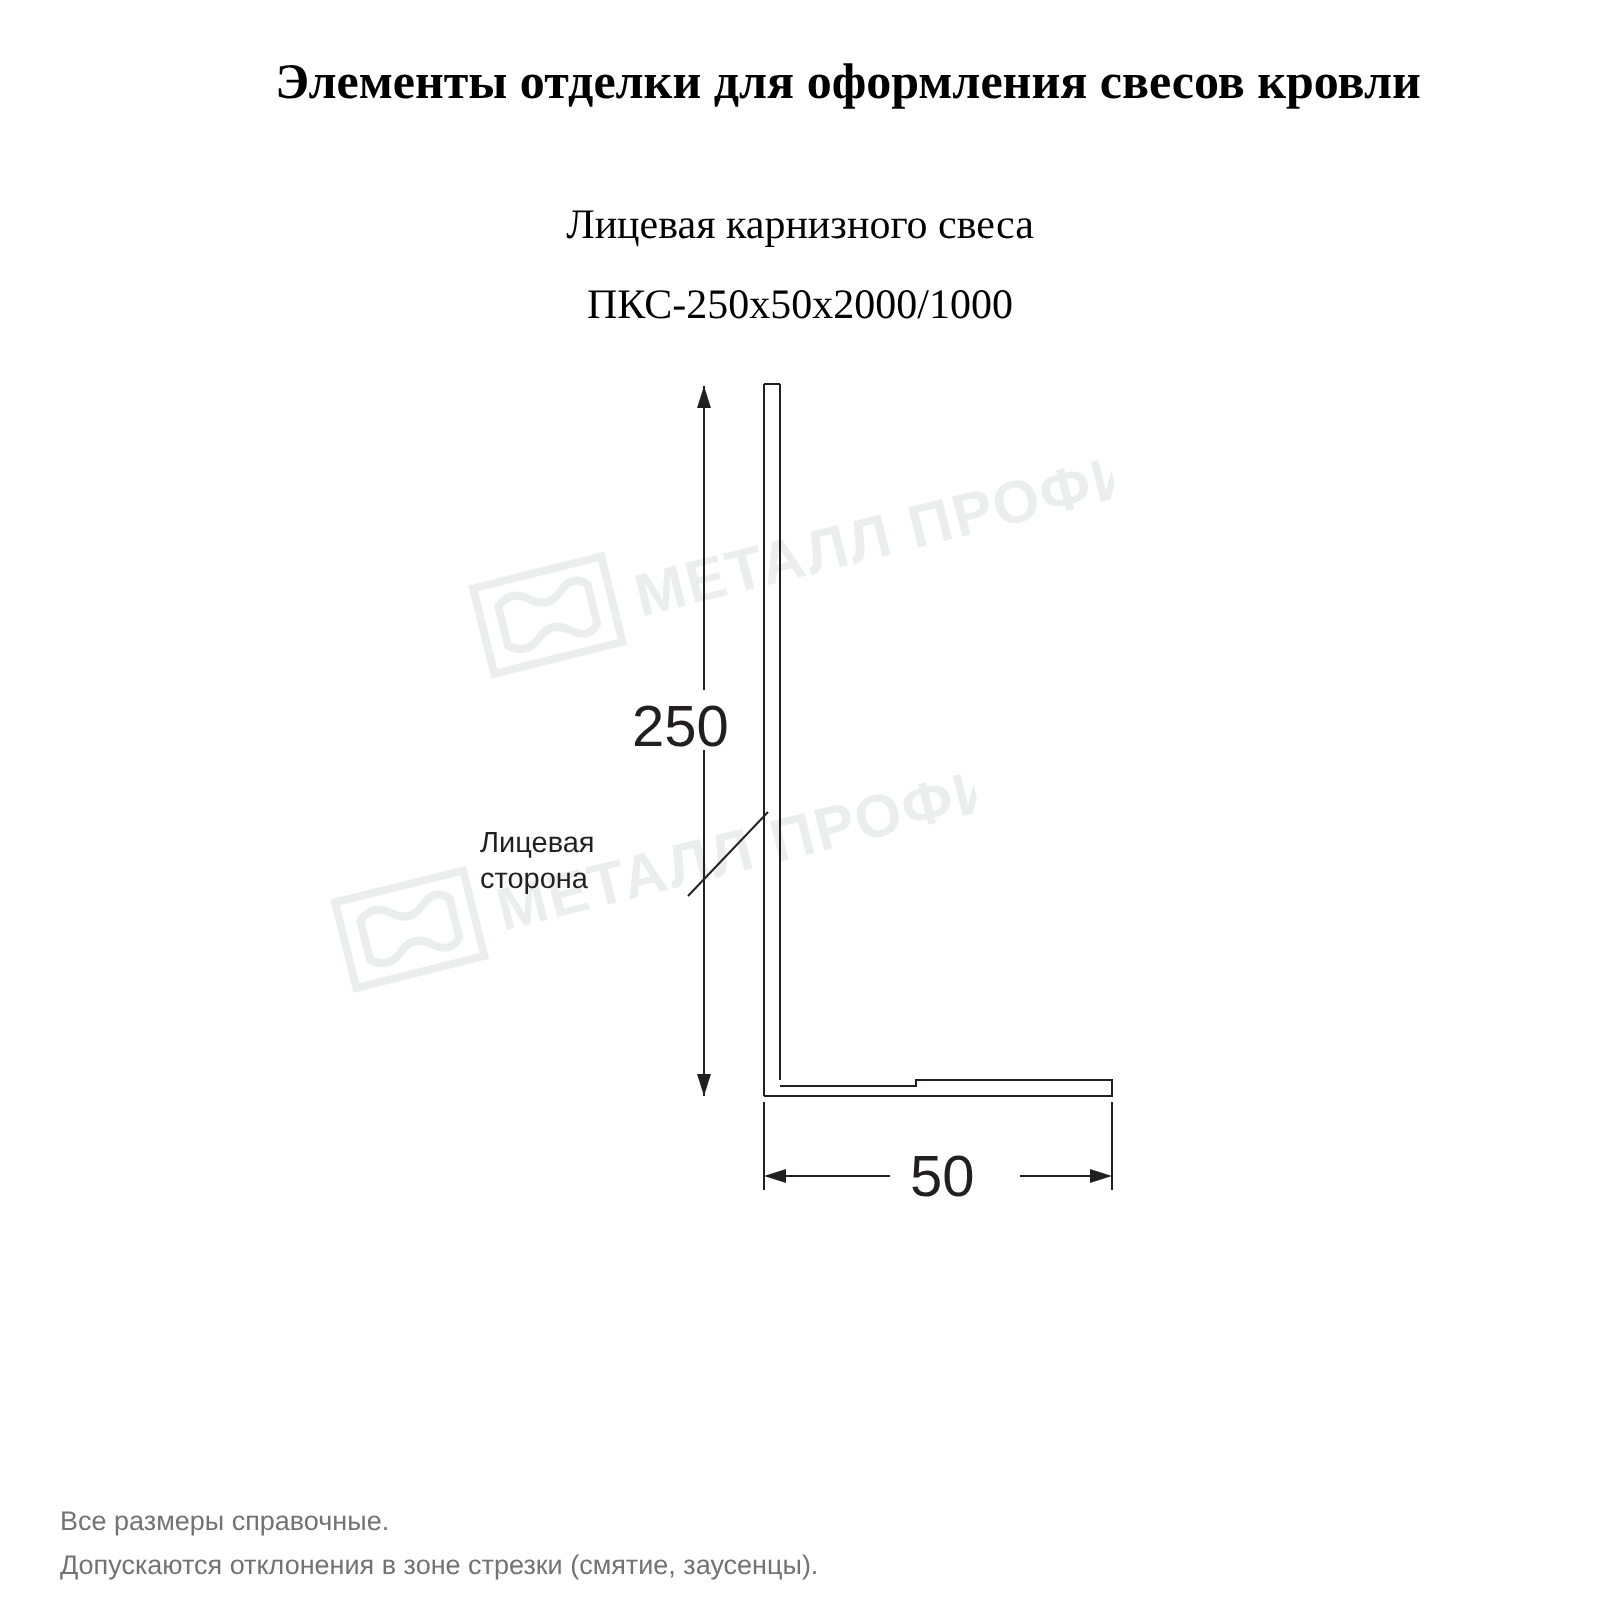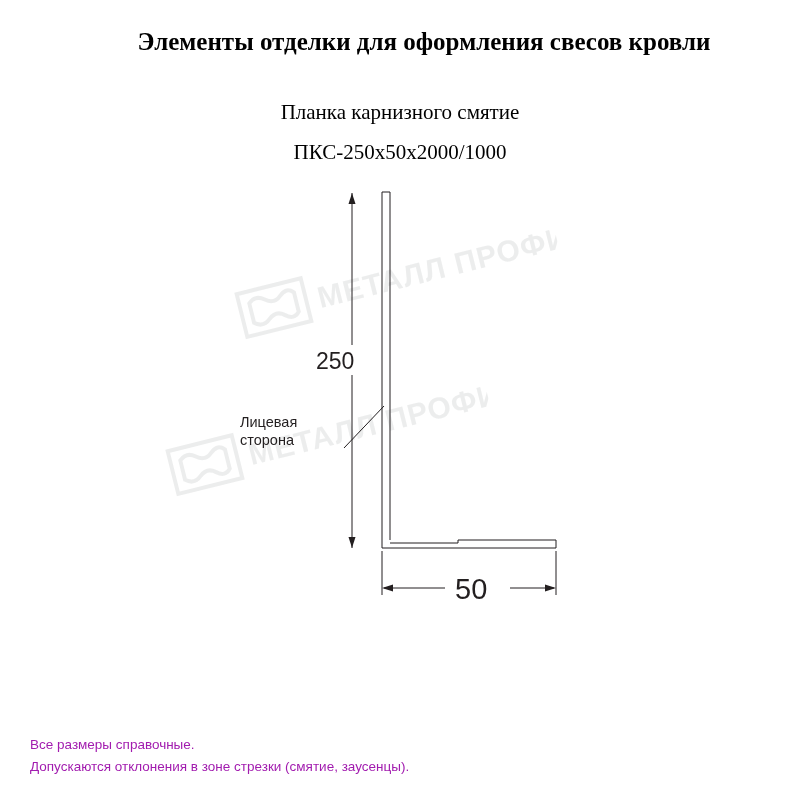--- a/index.html
+++ b/index.html
@@ -67,21 +67,21 @@
     text-align: left;
     font-size: 14.5px;
     line-height: 18px;
     font-family: "Liberation Sans", sans-serif;
     color: #231f20;
   }
   .dim-250 {
     position: absolute;
     left: 316px;
     top: 348px;
-    font-size: 23px;
+    font-size: 29px;
     font-family: "Liberation Sans", sans-serif;
     color: #231f20;
   }
   .dim-50 {
     position: absolute;
     left: 455px;
     top: 573px;
     font-size: 29px;
     font-family: "Liberation Sans", sans-serif;
     color: #231f20;
@@ -106,35 +106,35 @@
     font-size: 30px;
     font-weight: bold;
     font-family: "Liberation Sans", sans-serif;
     color: #eceded;
     letter-spacing: 1px;
     white-space: nowrap;
   }
   .footer {
     position: absolute;
     left: 30px;
-    bottom: 22px;
+    bottom: 6px;
     font-size: 13.5px;
     line-height: 22px;
     font-family: "Liberation Sans", sans-serif;
-    color: #a21caf;
+    color: #737373;
   }
   .footer div { white-space: nowrap; }
 </style>
 </head>
 <body>
 
 <div class="page">
 
   <div class="title">Элементы отделки для оформления свесов кровли</div>
-  <div class="subtitle1">Планка карнизного смятие</div>
+  <div class="subtitle1">Лицевая карнизного свеса</div>
   <div class="subtitle2">ПКС-250x50x2000/1000</div>
 
   <div class="watermark wm1">
     <svg width="330" height="70" viewBox="0 0 330 70">
       <g fill="none" stroke="#eceded" stroke-width="4">
         <path d="M6 12 L72 12 L72 56 L6 56 Z"></path>
         <path d="M16 24 Q24 17 32 24 Q40 31 48 24 Q56 17 62 24 L62 44 Q56 51 48 44 Q40 37 32 44 Q24 51 16 44 Z"></path>
       </g>
       <text x="84" y="46" class="wm-text" fill="#eceded" font-size="30" font-weight="bold" font-family="Liberation Sans, sans-serif">МЕТАЛЛ ПРОФИЛЬ</text>
     </svg>

